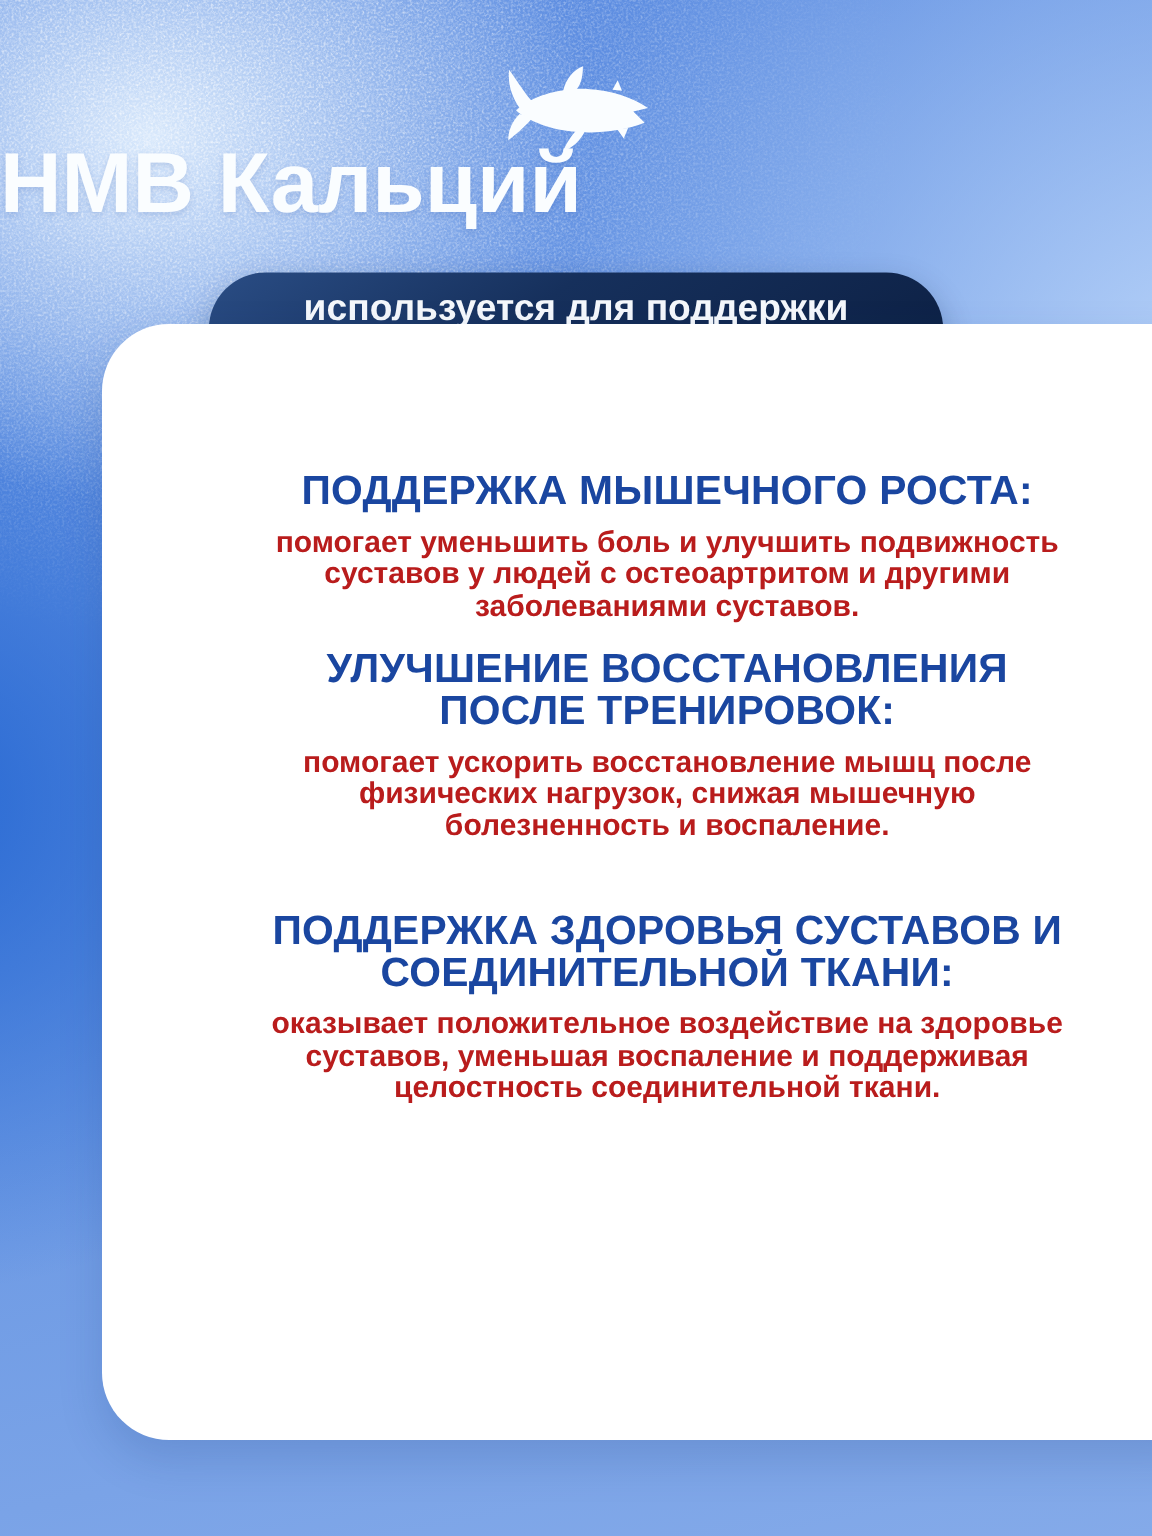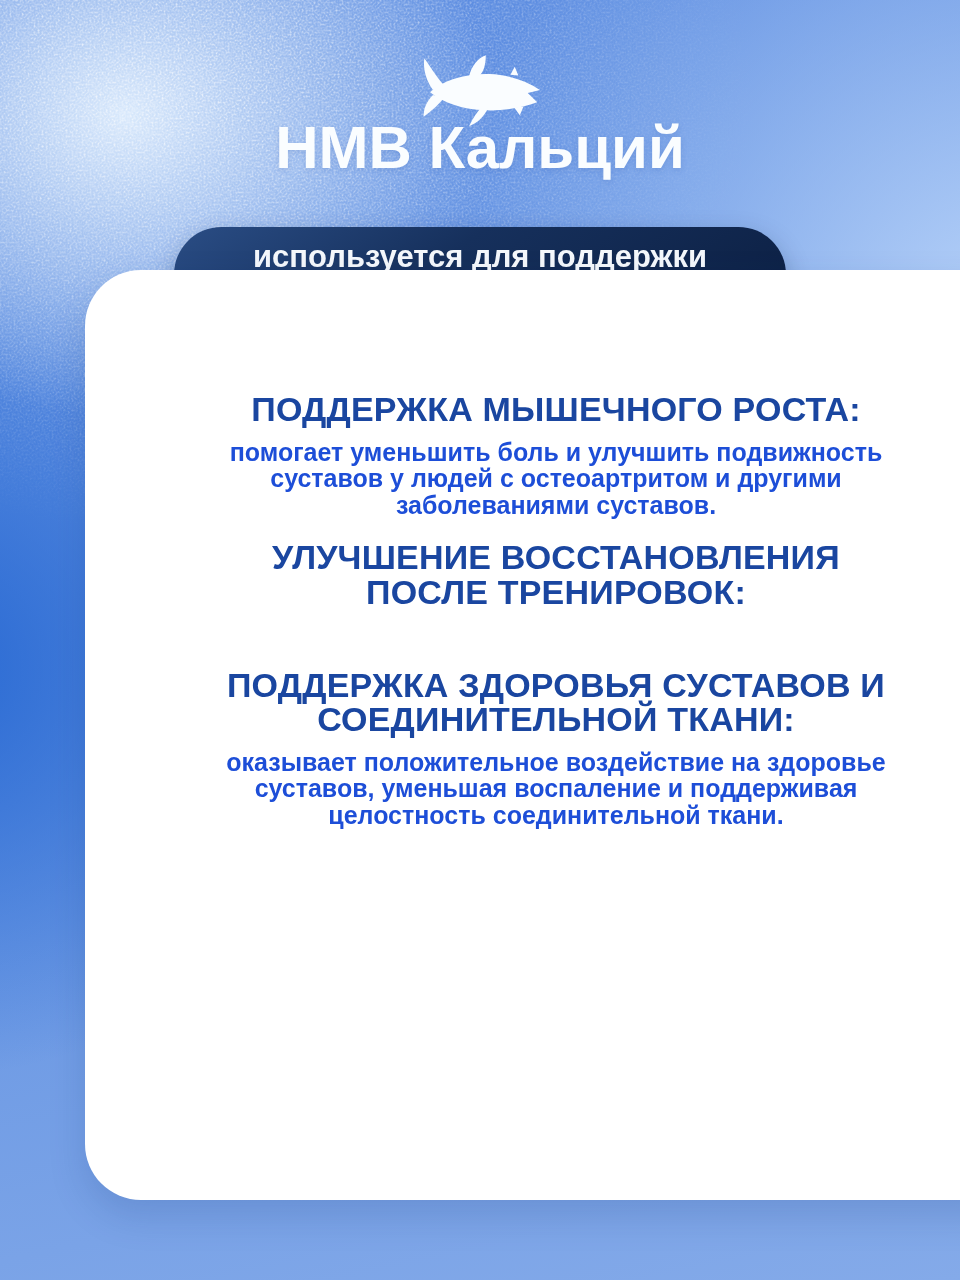--- a/index.html
+++ b/index.html
@@ -8,22 +8,22 @@
     font-family:"Liberation Sans","DejaVu Sans",sans-serif;
     background:
       radial-gradient(62% 38% at 13% 9%,  rgba(224,238,253,0.95) 0%, rgba(224,238,253,0) 62%),
       radial-gradient(75% 52% at -8% 52%, rgba(33,100,209,0.90) 0%, rgba(33,100,209,0) 62%),
       radial-gradient(88% 64% at 107% 27%, rgba(188,214,250,1) 0%, rgba(188,214,250,0) 72%),
       linear-gradient(168deg,#5d8de1 0%,#6695e3 55%,#84aae9 100%);
   }
   .noise{position:absolute;top:0;left:0;pointer-events:none;}
   .shark{position:absolute;top:52px;left:50%;transform:translateX(-50%);width:152px;height:76px;}
   .title{
-    position:absolute;top:118px;left:0;width:100%;text-align:center;
-    font-size:60px;font-weight:bold;color:#fafdff;letter-spacing:0;line-height:1.0;
+    position:absolute;top:118px;left:0;width:100%;text-align:left;
+    font-size:71px;font-weight:bold;color:#fafdff;letter-spacing:0;line-height:1.0;
     text-shadow:0 2px 6px rgba(40,80,160,0.18);
   }
   .badge{
     position:absolute;top:227px;left:50%;transform:translateX(-50%);
     width:612px;height:95px;border-radius:48px;box-sizing:border-box;
     background:linear-gradient(145deg,#2a4d85 0%,#16305c 42%,#0c1f42 100%);
     display:flex;align-items:center;justify-content:center;
     box-shadow:0 10px 26px rgba(10,30,70,0.28);
   }
   .badge-text{
@@ -38,21 +38,21 @@
   .section{text-align:center;}
   .section + .section{margin-top:22px;}
   .section:last-child{margin-top:58px;}
   .section-heading{
     margin:0 auto 12px;max-width:700px;
     color:#1a46a0;font-size:34px;font-weight:bold;line-height:1.02;
     white-space:pre-line;letter-spacing:0.2px;
   }
   .section-body{
     margin:0 auto;max-width:700px;
-    color:#1d4ed8;font-size:25px;font-weight:bold;line-height:1.06;
+    color:#b91c1c;font-size:25px;font-weight:bold;line-height:1.06;
     white-space:pre-line;
   }
 </style>
 </head>
 <body>
 
 <div class="poster">
 
   <svg class="noise" width="960" height="720" viewBox="0 0 960 720" aria-hidden="true">
     <defs>
@@ -99,20 +99,23 @@
     <div class="section">
       <h2 class="section-heading">ПОДДЕРЖКА МЫШЕЧНОГО РОСТА:</h2>
       <p class="section-body">помогает уменьшить боль и улучшить подвижность
 суставов у людей с остеоартритом и другими
 заболеваниями суставов.</p>
     </div>
 
     <div class="section">
       <h2 class="section-heading">УЛУЧШЕНИЕ ВОССТАНОВЛЕНИЯ
 ПОСЛЕ ТРЕНИРОВОК:</h2>
+      <p class="section-body">помогает ускорить восстановление мышц после
+физических нагрузок, снижая мышечную
+болезненность и воспаление.</p>
     </div>
 
 
     <div class="section">
       <h2 class="section-heading">ПОДДЕРЖКА ЗДОРОВЬЯ СУСТАВОВ И
 СОЕДИНИТЕЛЬНОЙ ТКАНИ:</h2>
       <p class="section-body">оказывает положительное воздействие на здоровье
 суставов, уменьшая воспаление и поддерживая
 целостность соединительной ткани.</p>
     </div>

